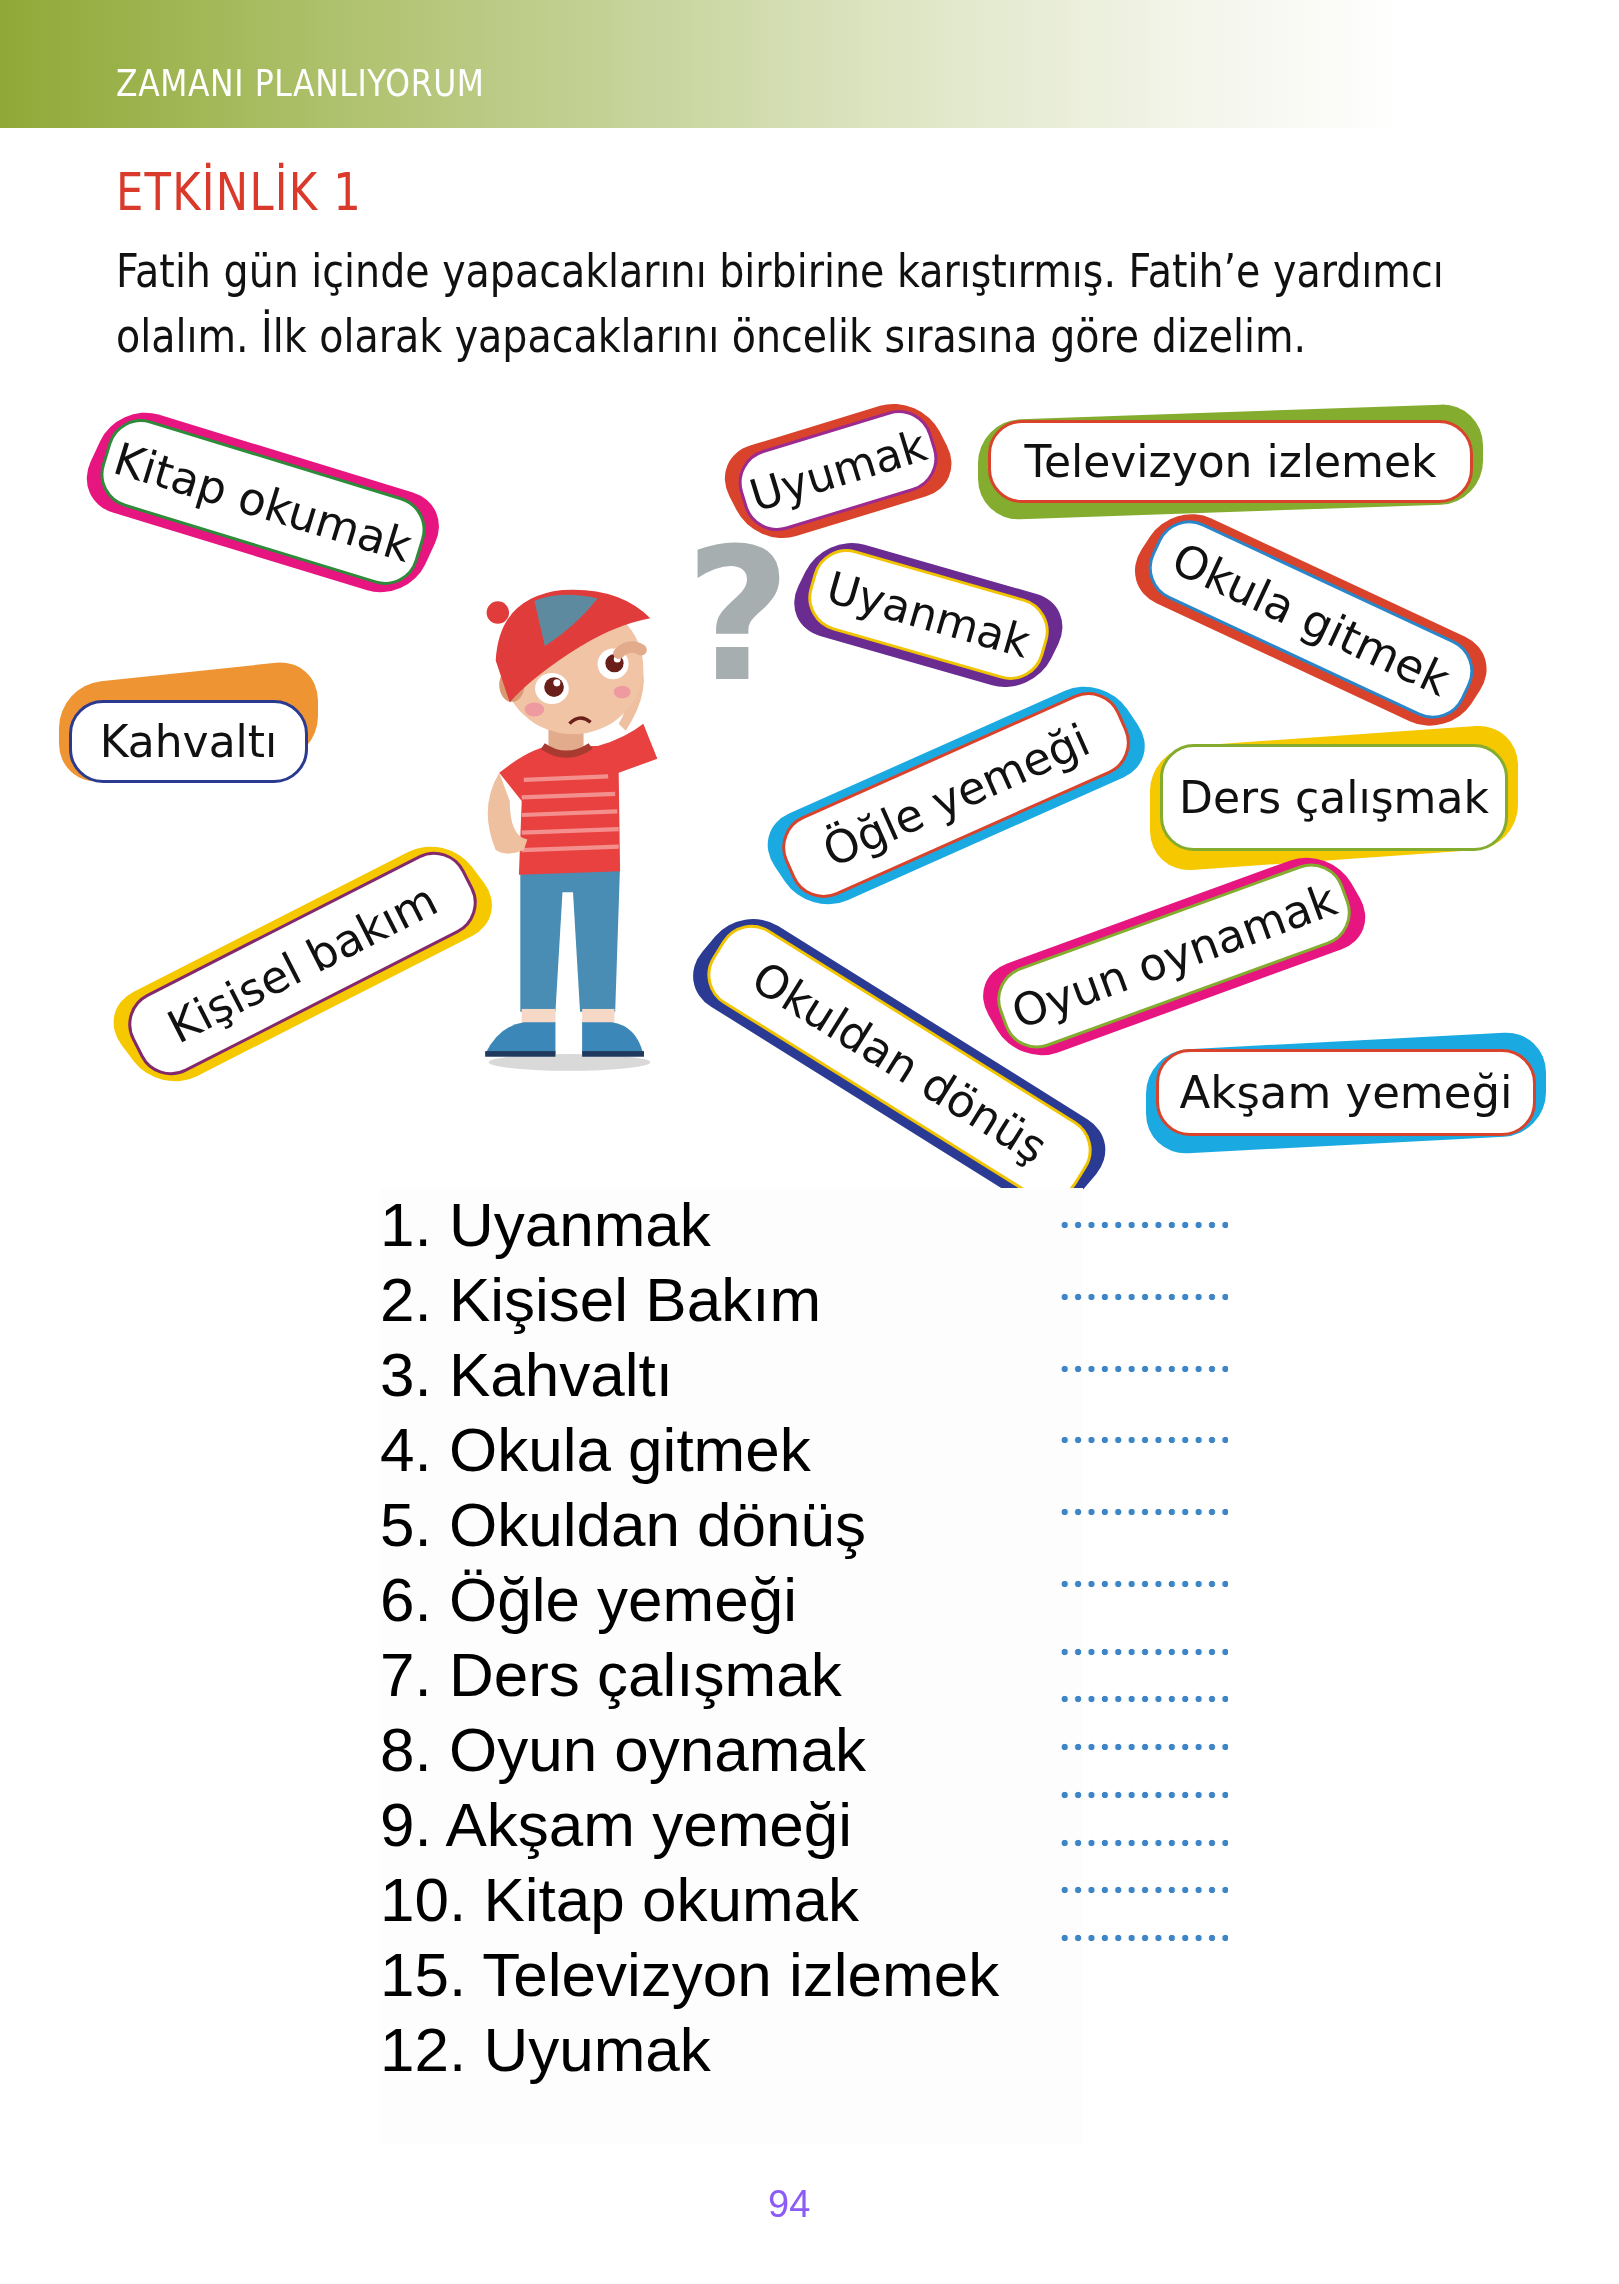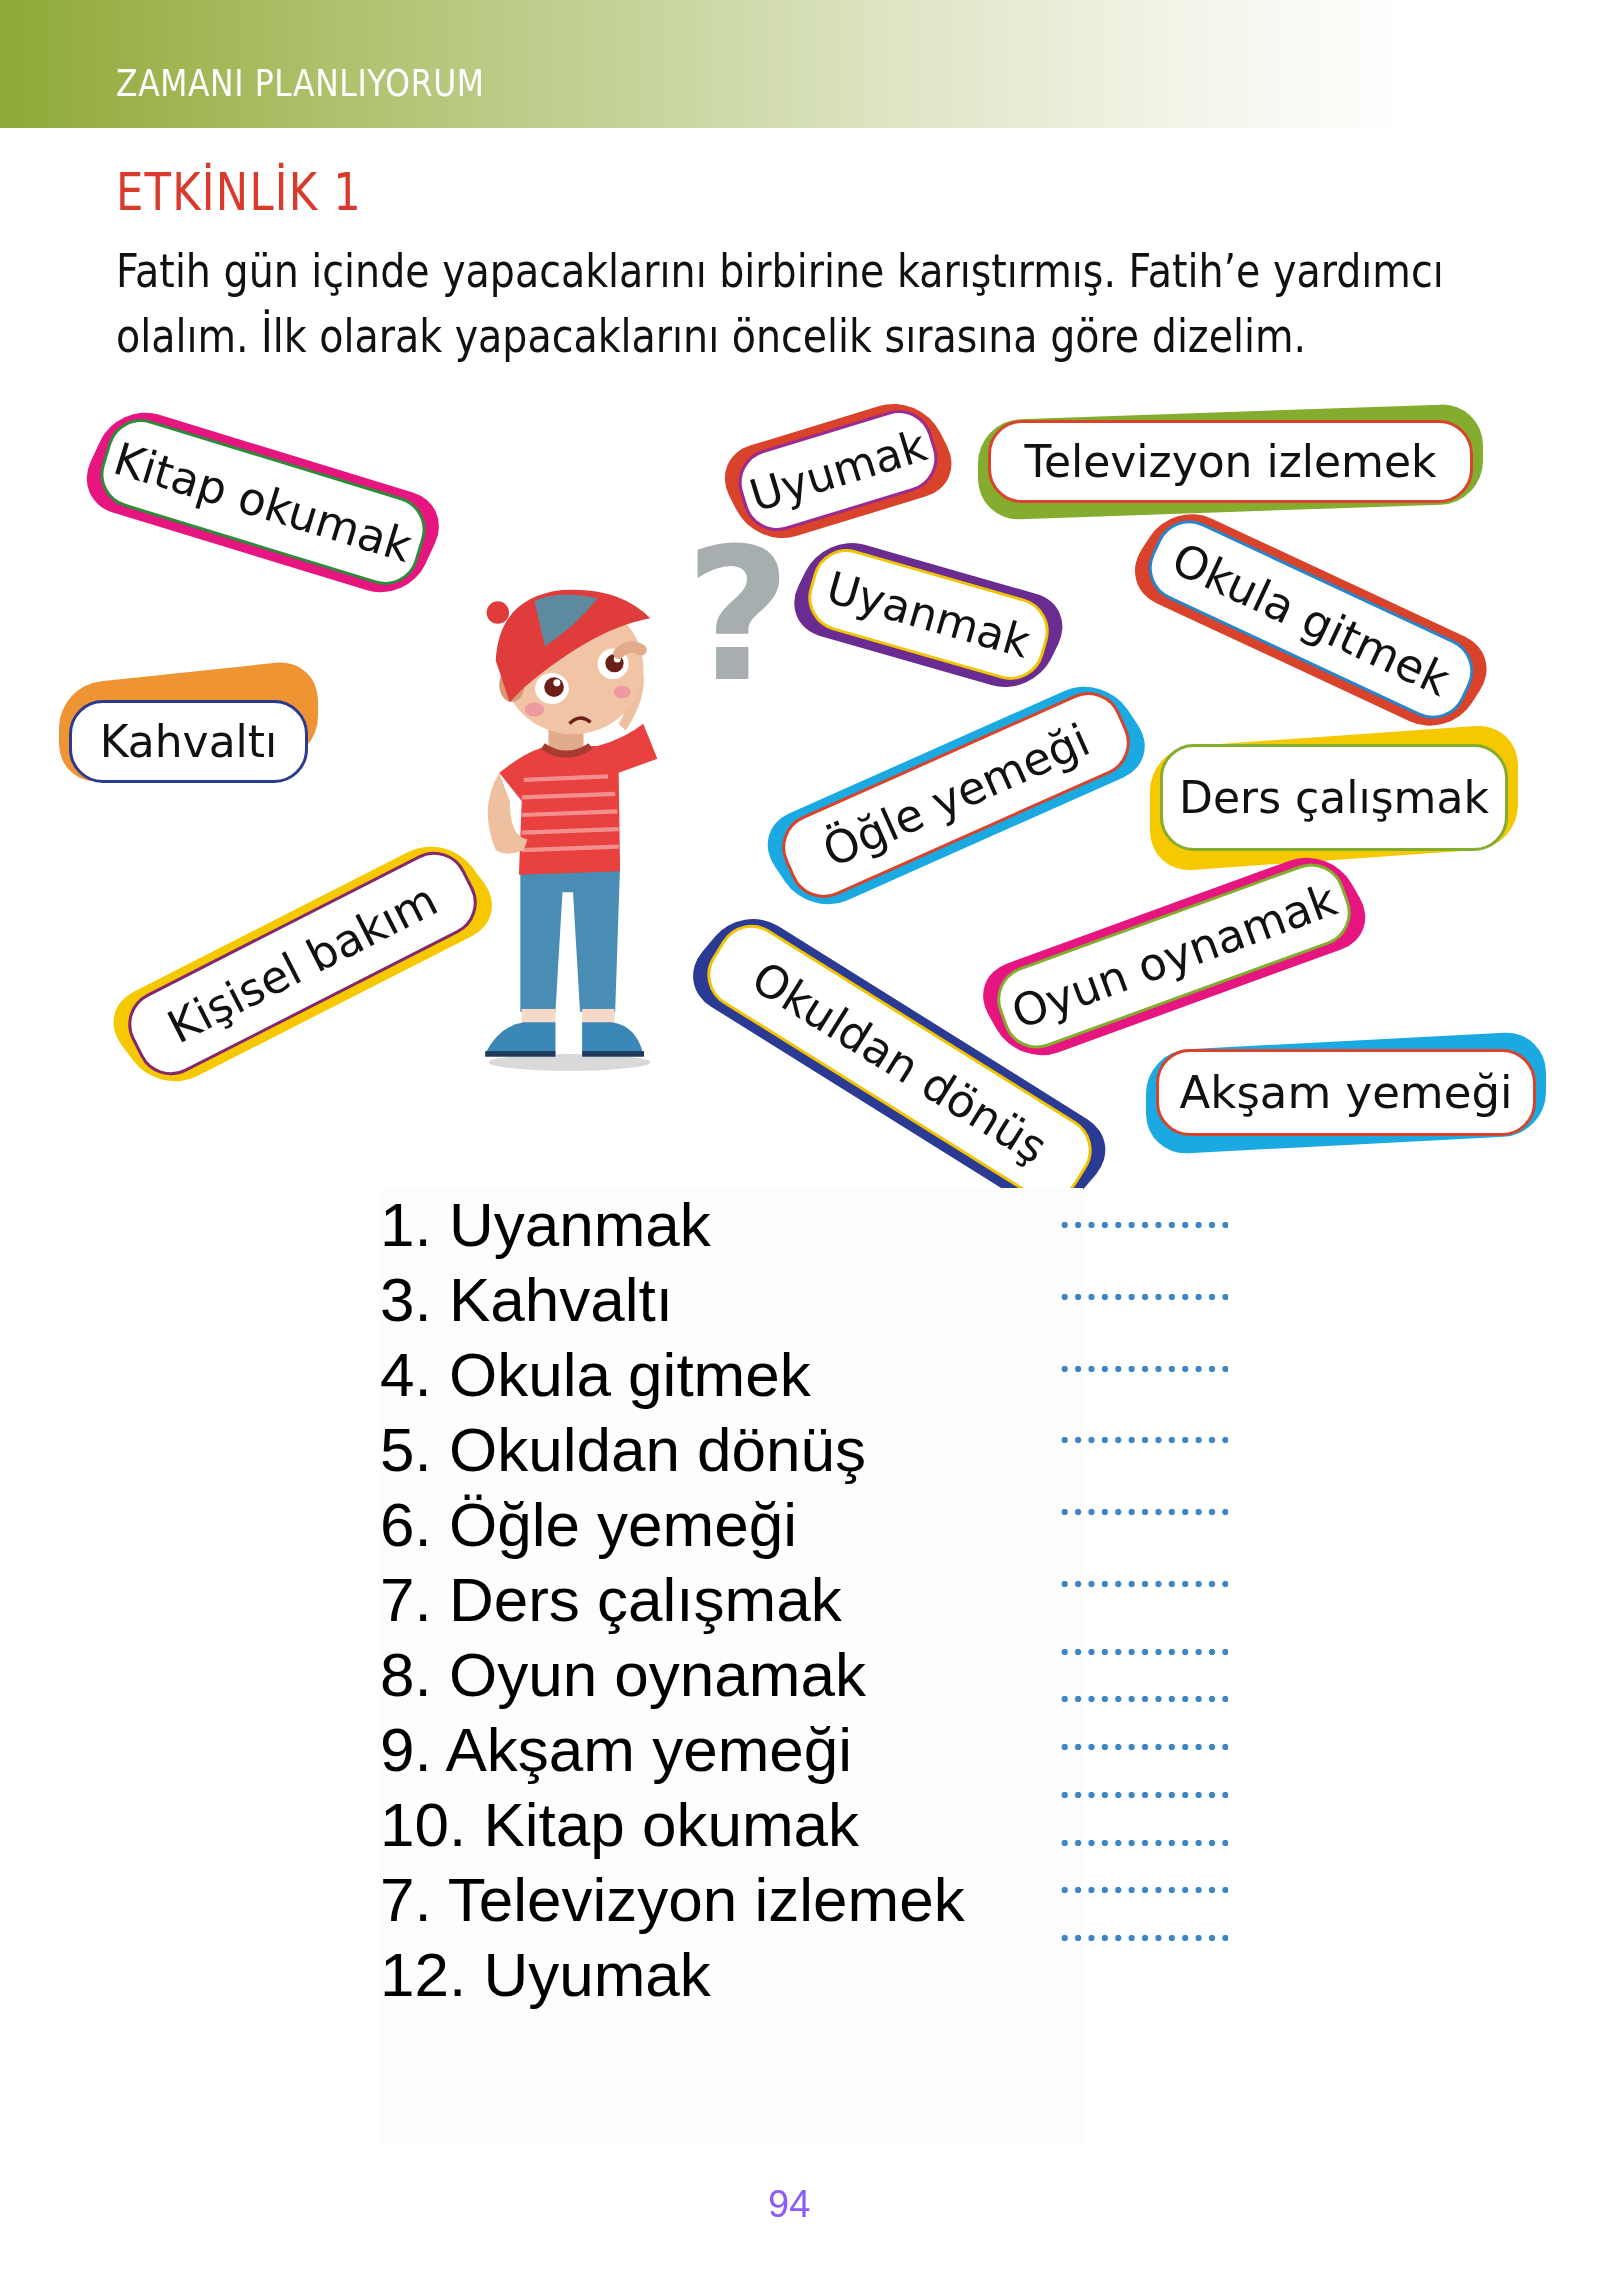--- a/index.html
+++ b/index.html
@@ -195,29 +195,30 @@
   <ellipse cx="235" cy="185" rx="12" ry="9" fill="#ef9aa0"></ellipse>
 
   <path d="M160 230 Q175 215 190 228" stroke="#6b1f1a" stroke-width="5" fill="none"></path>
 
   <path d="M230 130 Q245 115 262 125" stroke="#e2ab8c" stroke-width="16" stroke-linecap="round" fill="none"></path>
 </svg>
 
 <div class="answer-area"></div>
 <ol class="answer-list">
   <li>1. Uyanmak</li>
+  <li>2. Kişisel Bakım</li>
   <li>3. Kahvaltı</li>
   <li>4. Okula gitmek</li>
   <li>5. Okuldan dönüş</li>
   <li>6. Öğle yemeği</li>
   <li>7. Ders çalışmak</li>
   <li>8. Oyun oynamak</li>
   <li>9. Akşam yemeği</li>
   <li>10. Kitap okumak</li>
-  <li>7. Televizyon izlemek</li>
+  <li>15. Televizyon izlemek</li>
   <li>12. Uyumak</li>
 </ol>
 
 <div class="dots" style="top:1220px;"></div>
 <div class="dots" style="top:1292px;"></div>
 <div class="dots" style="top:1364px;"></div>
 <div class="dots" style="top:1435px;"></div>
 <div class="dots" style="top:1507px;"></div>
 <div class="dots" style="top:1579px;"></div>
 <div class="dots" style="top:1647px;"></div>

